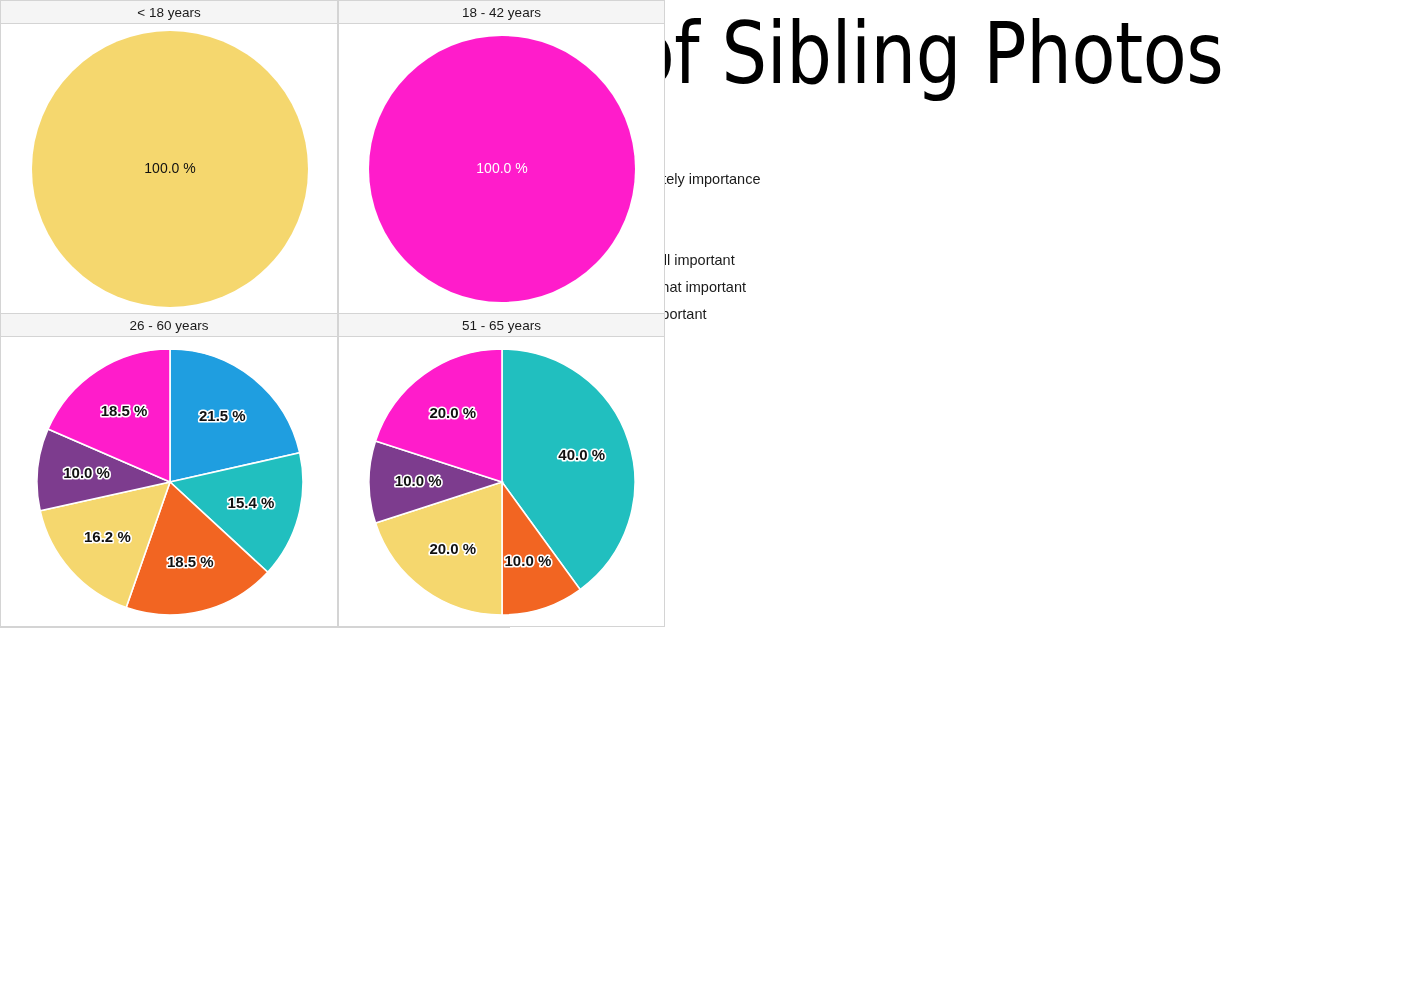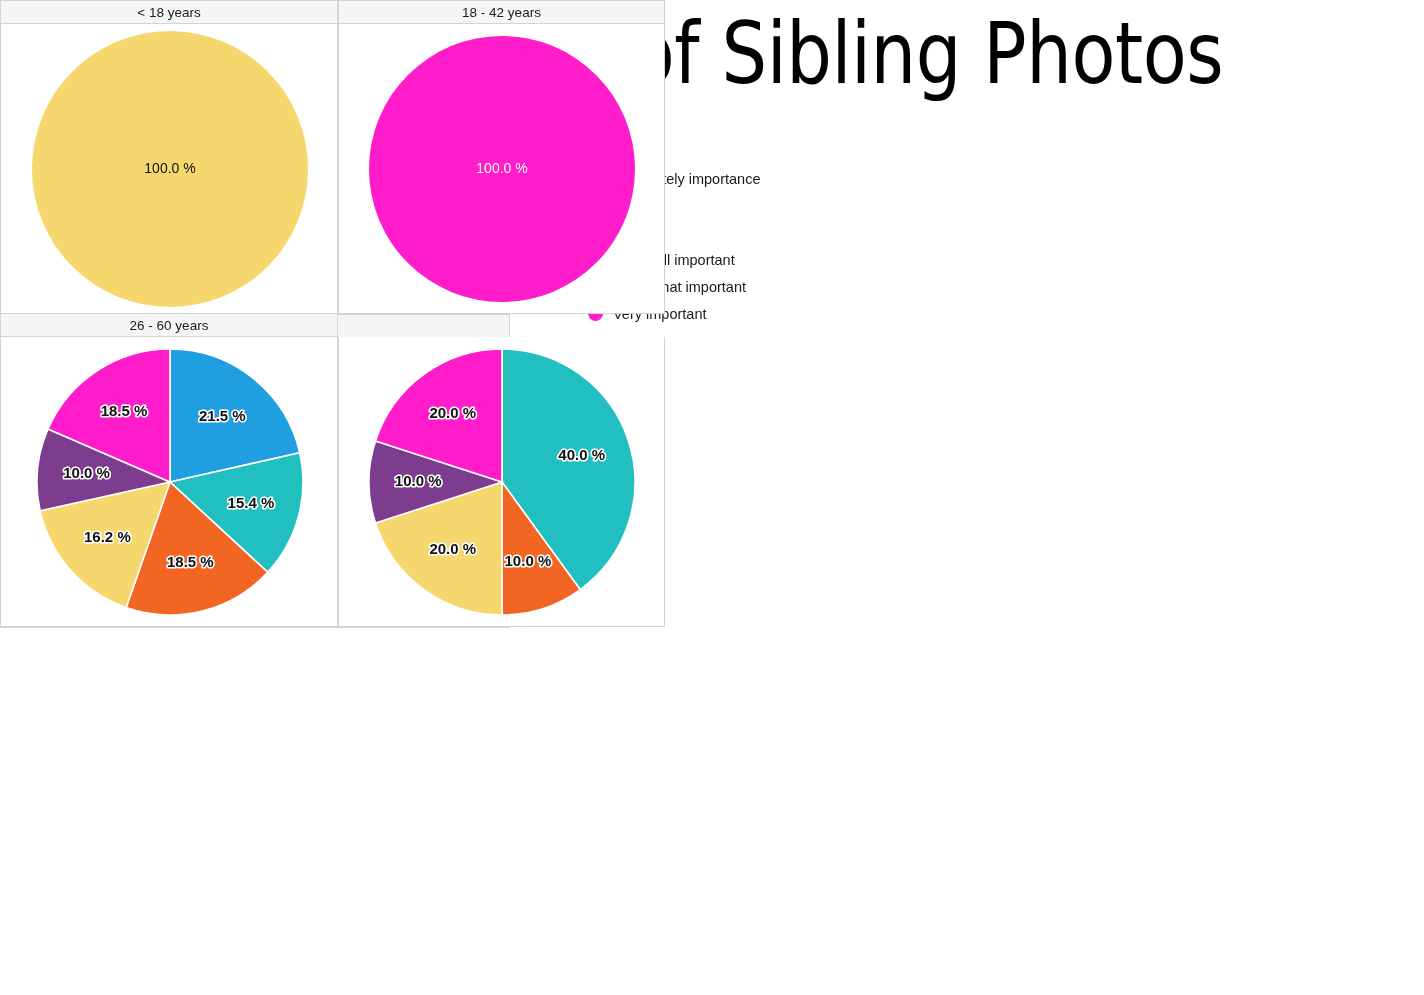--- a/index.html
+++ b/index.html
@@ -207,20 +207,23 @@
           <text x="221.34494566666388" y="79.57240060070973" class="slice-label">21.5 %</text>
           <text x="249.92925038984063" y="166.7076145934665" class="slice-label">15.4 %</text>
           <text x="189.30748995104028" y="226.29188121755087" class="slice-label">18.5 %</text>
           <text x="106.36955263523761" y="200.66139742128047" class="slice-label">16.2 %</text>
           <text x="85.59358518334115" y="136.99162516914745" class="slice-label">10.0 %</text>
           <text x="123.03804756670824" y="74.94100322927949" class="slice-label">18.5 %</text>
         </svg>
     </div>
   </div>
 
+  <div class="age-strip" style="left:338px;top:313px;width:327px;">
+    <span>51 - 65 years</span>
+  </div>
   <div class="age-body" style="left:338px;top:337px;width:327px;height:290px;">
     <div class="pie-wrap" style="left:0px;top:0px;">
       <svg width="327" height="290" viewBox="0 0 327 290">
           <path d="M 163 145 L 163 12 A 133 133 0 0 1 241.17543855489893 252.59926025186803 Z" fill="#21bfbf" stroke="#ffffff" stroke-width="1.6"></path>
           <path d="M 163 145 L 241.17543855489893 252.59926025186803 A 133 133 0 0 1 163 278 Z" fill="#f26522" stroke="#ffffff" stroke-width="1.6"></path>
           <path d="M 163 145 L 163 278 A 133 133 0 0 1 36.509483332744594 186.0992602518681 Z" fill="#f5d76e" stroke="#ffffff" stroke-width="1.6"></path>
           <path d="M 163 145 L 36.509483332744594 186.0992602518681 A 133 133 0 0 1 36.50948333274458 103.90073974813195 Z" fill="#7d3c8e" stroke="#ffffff" stroke-width="1.6"></path>
           <path d="M 163 145 L 36.50948333274458 103.90073974813195 A 133 133 0 0 1 162.99999999999997 12 Z" fill="#ff1ccb" stroke="#ffffff" stroke-width="1.6"></path>
           <text x="242.68902550037092" y="119.10746604132316" class="slice-label">40.0 %</text>
           <text x="188.89253395867684" y="224.68902550037092" class="slice-label">10.0 %</text>

